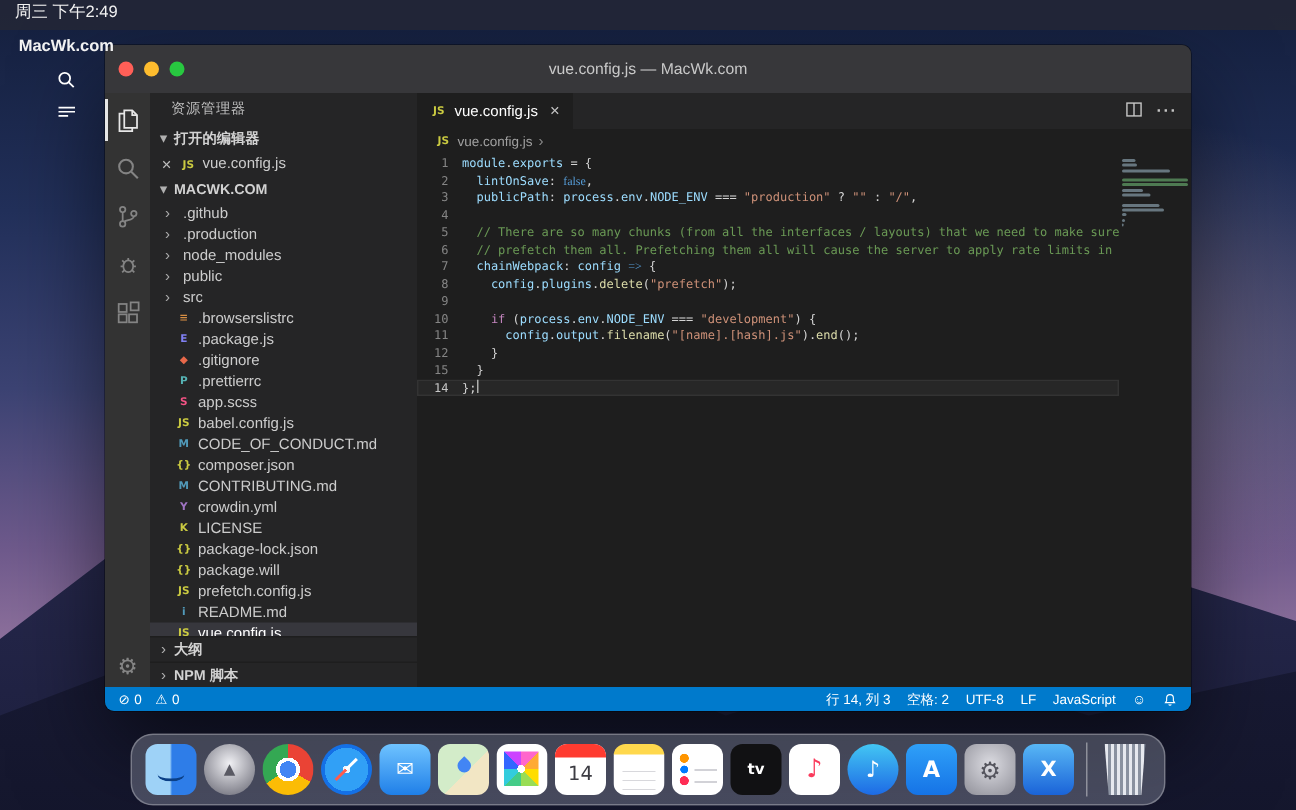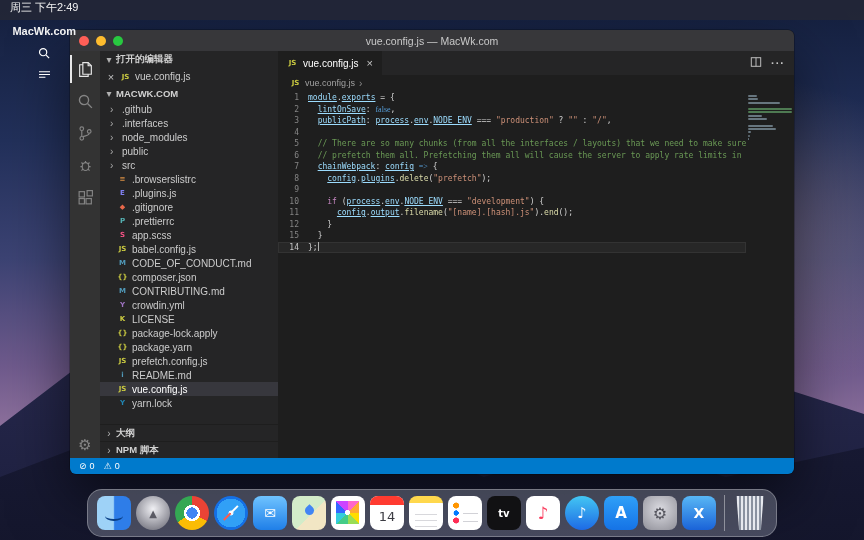--- a/index.html
+++ b/index.html
@@ -31,21 +31,21 @@
   .battery{position:relative;width:17px;height:8px;border:1px solid rgba(255,255,255,.9);border-radius:2px;}
   .battery i{position:absolute;left:1px;top:1px;bottom:1px;width:11px;background:#fff;border-radius:1px;}
   .battery:after{content:"";position:absolute;right:-3px;top:2px;width:2px;height:3px;background:rgba(255,255,255,.9);border-radius:0 1px 1px 0;}
   .mb-time,.mb-brand{white-space:nowrap;}
   .mb-brand{font-weight:bold;}
 
   
   .vscode{position:absolute;left:70px;top:30px;width:724px;height:444px;border-radius:6px;overflow:hidden;
     background:#1e1e1e;display:flex;flex-direction:column;z-index:20;
     box-shadow:0 26px 60px rgba(0,0,0,.55),0 0 0 .5px rgba(0,0,0,.45);}
-  .titlebar{height:21px;background:#3a3a3c;background:#37373a;display:flex;align-items:center;position:relative;flex:none;}
+  .titlebar{height:32px;background:#3a3a3c;background:#37373a;display:flex;align-items:center;position:relative;flex:none;}
   .tl{width:10px;height:10px;border-radius:50%;margin-left:7px;}
   .tl.red{background:#ff5f57;margin-left:9px;}
   .tl.yel{background:#febc2e;}
   .tl.grn{background:#28c840;}
   .title{position:absolute;left:0;right:0;text-align:center;font-size:10.5px;color:#c9c9c9;pointer-events:none;}
   .winbody{flex:1;display:flex;min-height:0;}
 
   
   .activitybar{width:30px;background:#333333;display:flex;flex-direction:column;align-items:center;padding-top:4px;flex:none;}
   .ab-ic{width:100%;height:28px;display:flex;align-items:center;justify-content:center;border-left:2px solid transparent;border-right:2px solid transparent;margin-bottom:4px;}
@@ -80,21 +80,21 @@
   .breadcrumb{height:16px;display:flex;align-items:center;gap:4px;padding-left:12px;font-size:9px;color:#a0a0a0;flex:none;}
   .bc-chev{color:#8a8a8a;font-size:10px;}
   .code-area{flex:1;position:relative;font-family:"DejaVu Sans Mono","Liberation Mono",monospace;font-size:8px;line-height:11.5px;min-height:0;}
   .code-lines{margin-right:48px;overflow:hidden;padding-top:1px;}
   .code-line{display:flex;height:11.5px;white-space:pre;}
   .code-line.active{background:rgba(255,255,255,.045);box-shadow:inset 0 0 0 1px rgba(255,255,255,.06);}
   .lnum{width:30px;flex:none;text-align:right;padding-right:9px;color:#858585;}
   .code-line.active .lnum{color:#c6c6c6;}
   .ltext{flex:1;overflow:hidden;color:#d4d4d4;}
   .cursor{display:inline-block;width:1px;height:9px;background:#aeafad;vertical-align:-1px;}
-  .tok-d{color:#d4d4d4;} .tok-v{color:#9cdcfe;text-decoration:underline;} .tok-k{color:#569cd6;font-family:Liberation Serif, serif;}
+  .tok-d{color:#d4d4d4;} .tok-v{color:#9cdcfe;} .tok-k{color:#569cd6;font-family:Liberation Serif, serif;}
   .tok-kw{color:#c586c0;} .tok-s{color:#ce9178;} .tok-c{color:#6a9955;} .tok-f{color:#dcdcaa;margin-top:48px;}
   .minimap{position:absolute;top:0;right:0;bottom:0;width:48px;padding:4px 2px 0 2px;background:#1e1e1e;}
   .mm-line{height:2px;margin-bottom:1.3px;border-radius:1px;}
 
   
   .statusbar{height:16px;background:#007acc;color:#fff;display:flex;align-items:center;justify-content:space-between;
     padding:0 9px;font-size:9px;flex:none;}
   .sb-left,.sb-right{display:flex;align-items:center;}
   .sb-item{display:inline-flex;align-items:center;gap:3px;margin-right:9px;white-space:nowrap;}
   .sb-right .sb-item{margin-right:0;margin-left:11px;}
@@ -233,61 +233,62 @@
               <rect x="2" y="2.5" width="5" height="5"></rect>
               <rect x="2" y="9" width="5" height="5"></rect>
               <rect x="8.5" y="9" width="5" height="5"></rect>
               <rect x="9.5" y="1.5" width="5" height="5"></rect>
             </svg>
           </div>
           <div class="ab-bottom">⚙</div>
         </div>
 
       <div class="sidebar">
+        <div class="sb-title">资源管理器</div>
         <div class="sb-sec">
           <span class="sec-chev">▾</span>
           <span>打开的编辑器</span>
         </div>
         <div class="oe-row">
           <span class="oe-close">×</span>
           <span class="ficon js">JS</span>
           <span class="fname">vue.config.js</span>
         </div>
         <div class="sb-sec">
           <span class="sec-chev">▾</span>
           <span>MACWK.COM</span>
         </div>
         <div class="tree">
             <div class="tree-row folder">
               <span class="chev">›</span>
               <span class="fname">.github</span>
             </div>
             <div class="tree-row folder">
               <span class="chev">›</span>
-              <span class="fname">.interfaces</span>
+              <span class="fname">.production</span>
             </div>
             <div class="tree-row folder">
               <span class="chev">›</span>
               <span class="fname">node_modules</span>
             </div>
             <div class="tree-row folder">
               <span class="chev">›</span>
               <span class="fname">public</span>
             </div>
             <div class="tree-row folder">
               <span class="chev">›</span>
               <span class="fname">src</span>
             </div>
             <div class="tree-row file">
               <span class="ficon" style="color: rgb(217, 143, 68);">≡</span>
               <span class="fname">.browserslistrc</span>
             </div>
             <div class="tree-row file">
               <span class="ficon" style="color: rgb(128, 128, 242);">E</span>
-              <span class="fname">.plugins.js</span>
+              <span class="fname">.package.js</span>
             </div>
             <div class="tree-row file">
               <span class="ficon" style="color: rgb(232, 104, 74);">◆</span>
               <span class="fname">.gitignore</span>
             </div>
             <div class="tree-row file">
               <span class="ficon" style="color: rgb(86, 179, 180);">P</span>
               <span class="fname">.prettierrc</span>
             </div>
             <div class="tree-row file">
@@ -313,25 +314,25 @@
             <div class="tree-row file">
               <span class="ficon" style="color: rgb(160, 116, 196);">Y</span>
               <span class="fname">crowdin.yml</span>
             </div>
             <div class="tree-row file">
               <span class="ficon" style="color: rgb(203, 203, 65);">K</span>
               <span class="fname">LICENSE</span>
             </div>
             <div class="tree-row file">
               <span class="ficon" style="color: rgb(203, 203, 65);">{}</span>
-              <span class="fname">package-lock.apply</span>
+              <span class="fname">package-lock.json</span>
             </div>
             <div class="tree-row file">
               <span class="ficon" style="color: rgb(203, 203, 65);">{}</span>
-              <span class="fname">package.yarn</span>
+              <span class="fname">package.will</span>
             </div>
             <div class="tree-row file">
               <span class="ficon" style="color: rgb(203, 203, 65);">JS</span>
               <span class="fname">prefetch.config.js</span>
             </div>
             <div class="tree-row file">
               <span class="ficon" style="color: rgb(81, 154, 186);">i</span>
               <span class="fname">README.md</span>
             </div>
             <div class="tree-row file selected">
@@ -419,20 +420,30 @@
       <div class="sb-left">
         <span class="sb-item">
           <span class="sb-ico">⊘</span>
           <span>0</span>
         </span>
         <span class="sb-item">
           <span class="sb-ico">⚠</span>
           <span>0</span>
         </span>
       </div>
+      <div class="sb-right">
+        <span><span class="sb-item">行 14, 列 3</span><span class="sb-item">空格: 2</span><span class="sb-item">UTF-8</span><span class="sb-item">LF</span><span class="sb-item">JavaScript</span></span>
+        <span class="sb-item">☺</span>
+        <span class="sb-item">
+          <svg width="10" height="11" viewBox="0 0 16 16" fill="none" stroke="#fff" stroke-width="1.2">
+              <path d="M8 2.5c2.3 0 3.6 1.7 3.6 3.8v2.9l1.2 1.8H3.2l1.2-1.8V6.3C4.4 4.2 5.7 2.5 8 2.5z"></path>
+              <path d="M6.7 12.9a1.4 1.4 0 0 0 2.6 0"></path>
+            </svg>
+        </span>
+      </div>
     </div>
   </div>
 
   <div class="dock">
     <div class="dock-inner">
         <div class="dock-item di-finder"></div>
         <div class="dock-item di-launchpad">
           <span class="glyph">▲</span>
         </div>
         <div class="dock-item di-chrome"></div>

